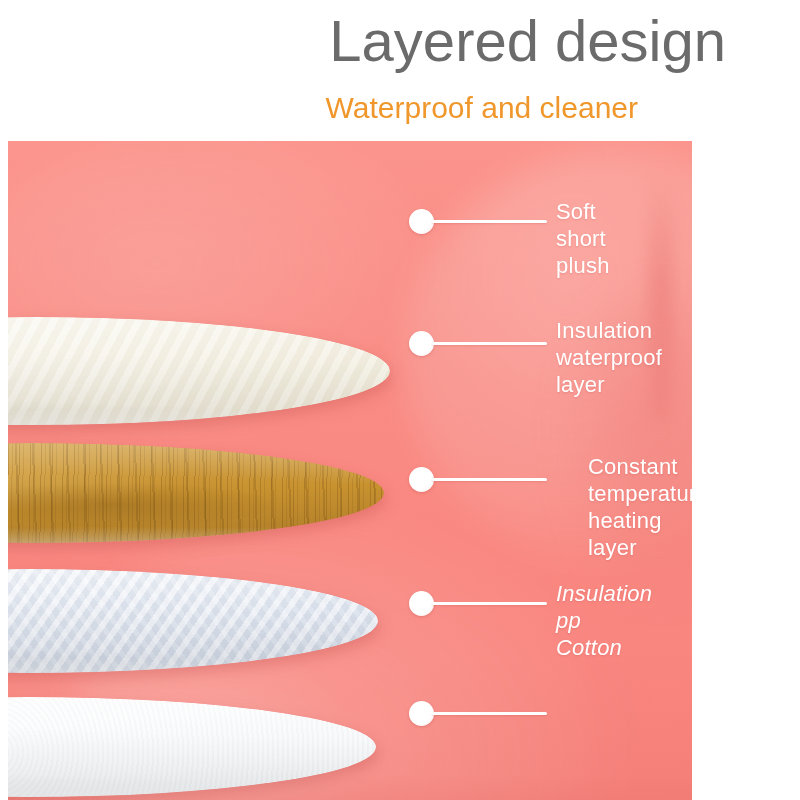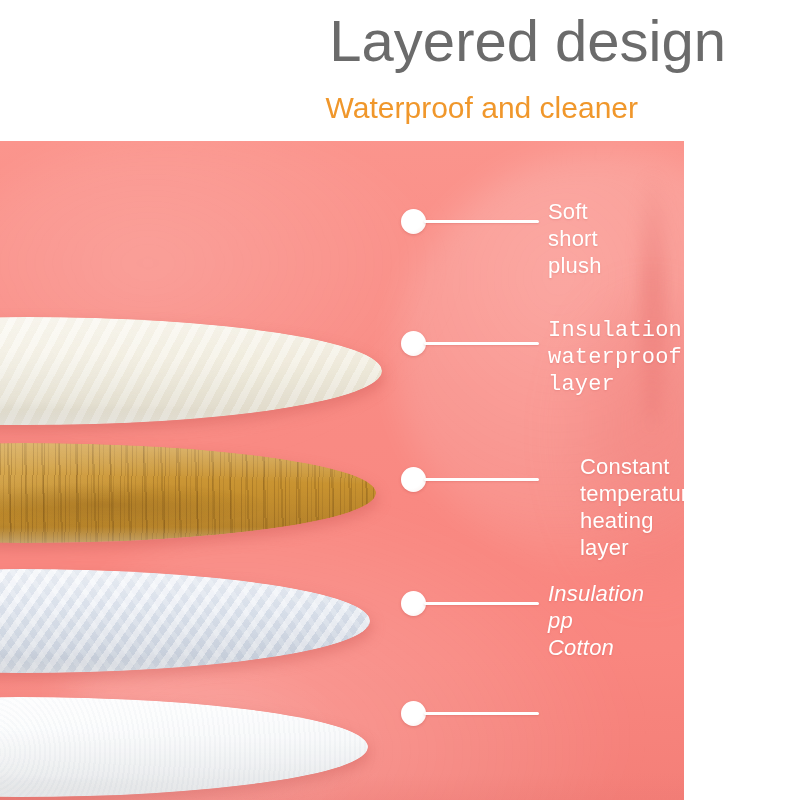--- a/index.html
+++ b/index.html
@@ -46,21 +46,21 @@
     font-size:30px;
     line-height:38px;
     font-weight:400;
     color:#f0972b;
     white-space:nowrap;
   }
 
   
   #photo {
     position:absolute;
-    left:0; top:141px;
+    left:8px; top:141px;
     width:684px; height:659px;
     overflow:hidden;
     background:
       radial-gradient(ellipse 58% 42% at 16% 96%, rgba(255,255,255,.17) 0%, rgba(255,255,255,0) 62%),
       linear-gradient(178deg, #fb958d 0%, #f98b84 38%, #f9867f 78%, #f47f78 100%);
   }
   
   .blob { position:absolute; border-radius:50%; pointer-events:none; }
   #blob-a {
     left:395px; top:10px; width:430px; height:420px;
@@ -245,21 +245,21 @@
 
     <div class="callout">
       <div class="dot" style="left:401px; top:68px;"></div>
       <div class="lead" style="left:424px; top:79px; width:115px;"></div>
       <div class="callout-label" style="left:548px; top:57px;">Soft short plush</div>
     </div>
 
     <div class="callout">
       <div class="dot" style="left:401px; top:190px;"></div>
       <div class="lead" style="left:424px; top:201px; width:115px;"></div>
-      <div class="callout-label" style="left:548px; top:176px;font-family:Liberation Mono, monospace;">Insulation
+      <div class="callout-label" style="left:548px; top:176px;">Insulation
 waterproof layer</div>
     </div>
 
     <div class="callout">
       <div class="dot" style="left:401px; top:326px;"></div>
       <div class="lead" style="left:424px; top:337px; width:115px;"></div>
       <div class="callout-label" style="left:548px; top:312px;margin-left:32px;">Constant temperature
 heating layer</div>
     </div>
 

